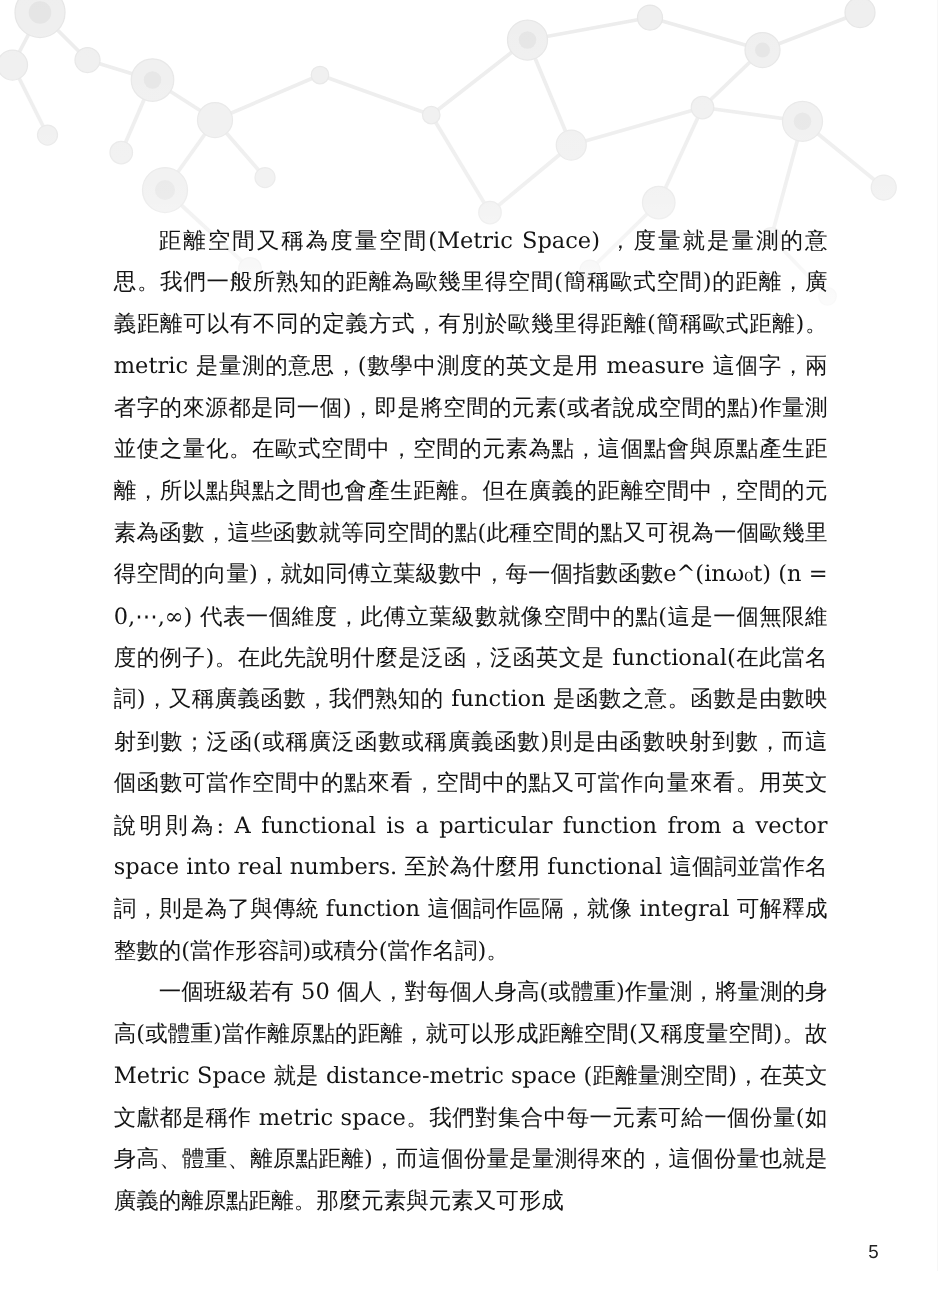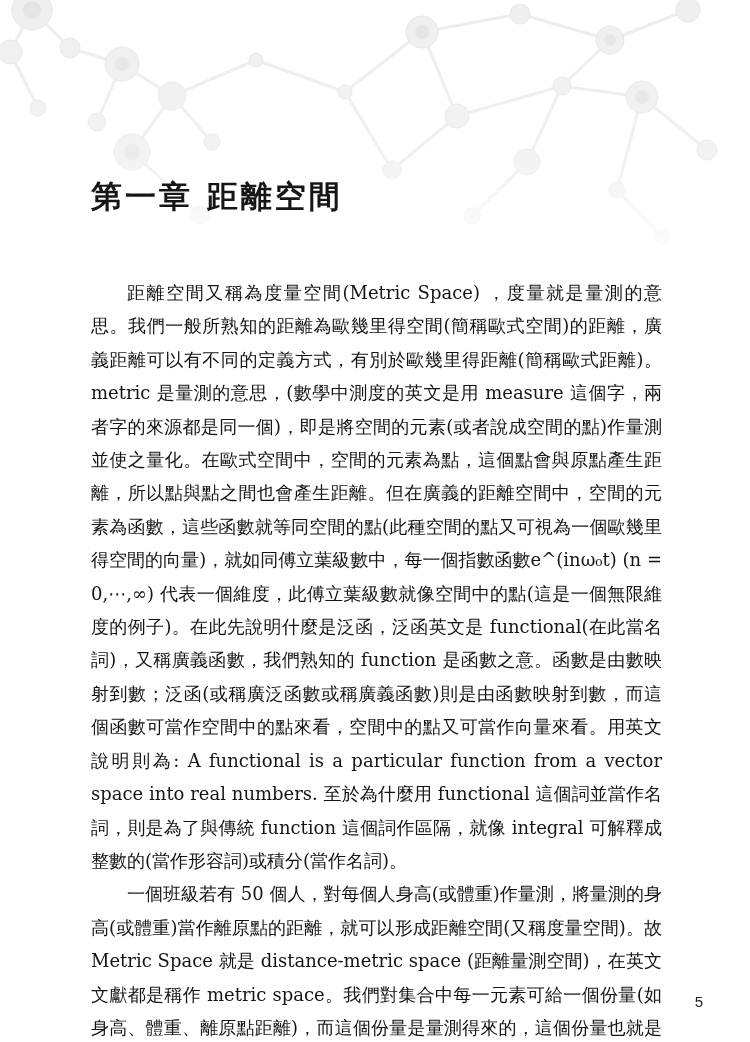--- a/index.html
+++ b/index.html
@@ -130,21 +130,20 @@
         <circle cx="132" cy="152" r="8"></circle>
         <circle cx="422" cy="32" r="7"></circle>
         <circle cx="642" cy="97" r="7"></circle>
         <circle cx="610" cy="40" r="6"></circle>
       </g>
     </svg>
     <div class="fade"></div>
   </div>
 
   <div class="content">
-    <h1 class="chapter-title">第一章 距離空間</h1>
 
     <p class="body-para">距離空間又稱為度量空間(Metric Space) ，度量就是量測的意思。我們一般所熟知的距離為歐幾里得空間(簡稱歐式空間)的距離，廣義距離可以有不同的定義方式，有別於歐幾里得距離(簡稱歐式距離)。metric 是量測的意思，(數學中測度的英文是用 measure 這個字，兩者字的來源都是同一個)，即是將空間的元素(或者說成空間的點)作量測並使之量化。在歐式空間中，空間的元素為點，這個點會與原點產生距離，所以點與點之間也會產生距離。但在廣義的距離空間中，空間的元素為函數，這些函數就等同空間的點(此種空間的點又可視為一個歐幾里得空間的向量)，就如同傅立葉級數中，每一個指數函數e^(inω₀t) (n = 0,⋯,∞) 代表一個維度，此傅立葉級數就像空間中的點(這是一個無限維度的例子)。在此先說明什麼是泛函，泛函英文是 functional(在此當名詞)，又稱廣義函數，我們熟知的 function 是函數之意。函數是由數映射到數；泛函(或稱廣泛函數或稱廣義函數)則是由函數映射到數，而這個函數可當作空間中的點來看，空間中的點又可當作向量來看。用英文說明則為: A functional is a particular function from a vector space into real numbers.  至於為什麼用 functional 這個詞並當作名詞，則是為了與傳統 function 這個詞作區隔，就像 integral 可解釋成整數的(當作形容詞)或積分(當作名詞)。</p>
 
     <p class="body-para">一個班級若有 50 個人，對每個人身高(或體重)作量測，將量測的身高(或體重)當作離原點的距離，就可以形成距離空間(又稱度量空間)。故 Metric Space 就是 distance-metric space (距離量測空間)，在英文文獻都是稱作 metric space。我們對集合中每一元素可給一個份量(如身高、體重、離原點距離)，而這個份量是量測得來的，這個份量也就是廣義的離原點距離。那麼元素與元素又可形成</p>
   </div>
 
   <div class="page-number">5</div>
 
 </div>
 

